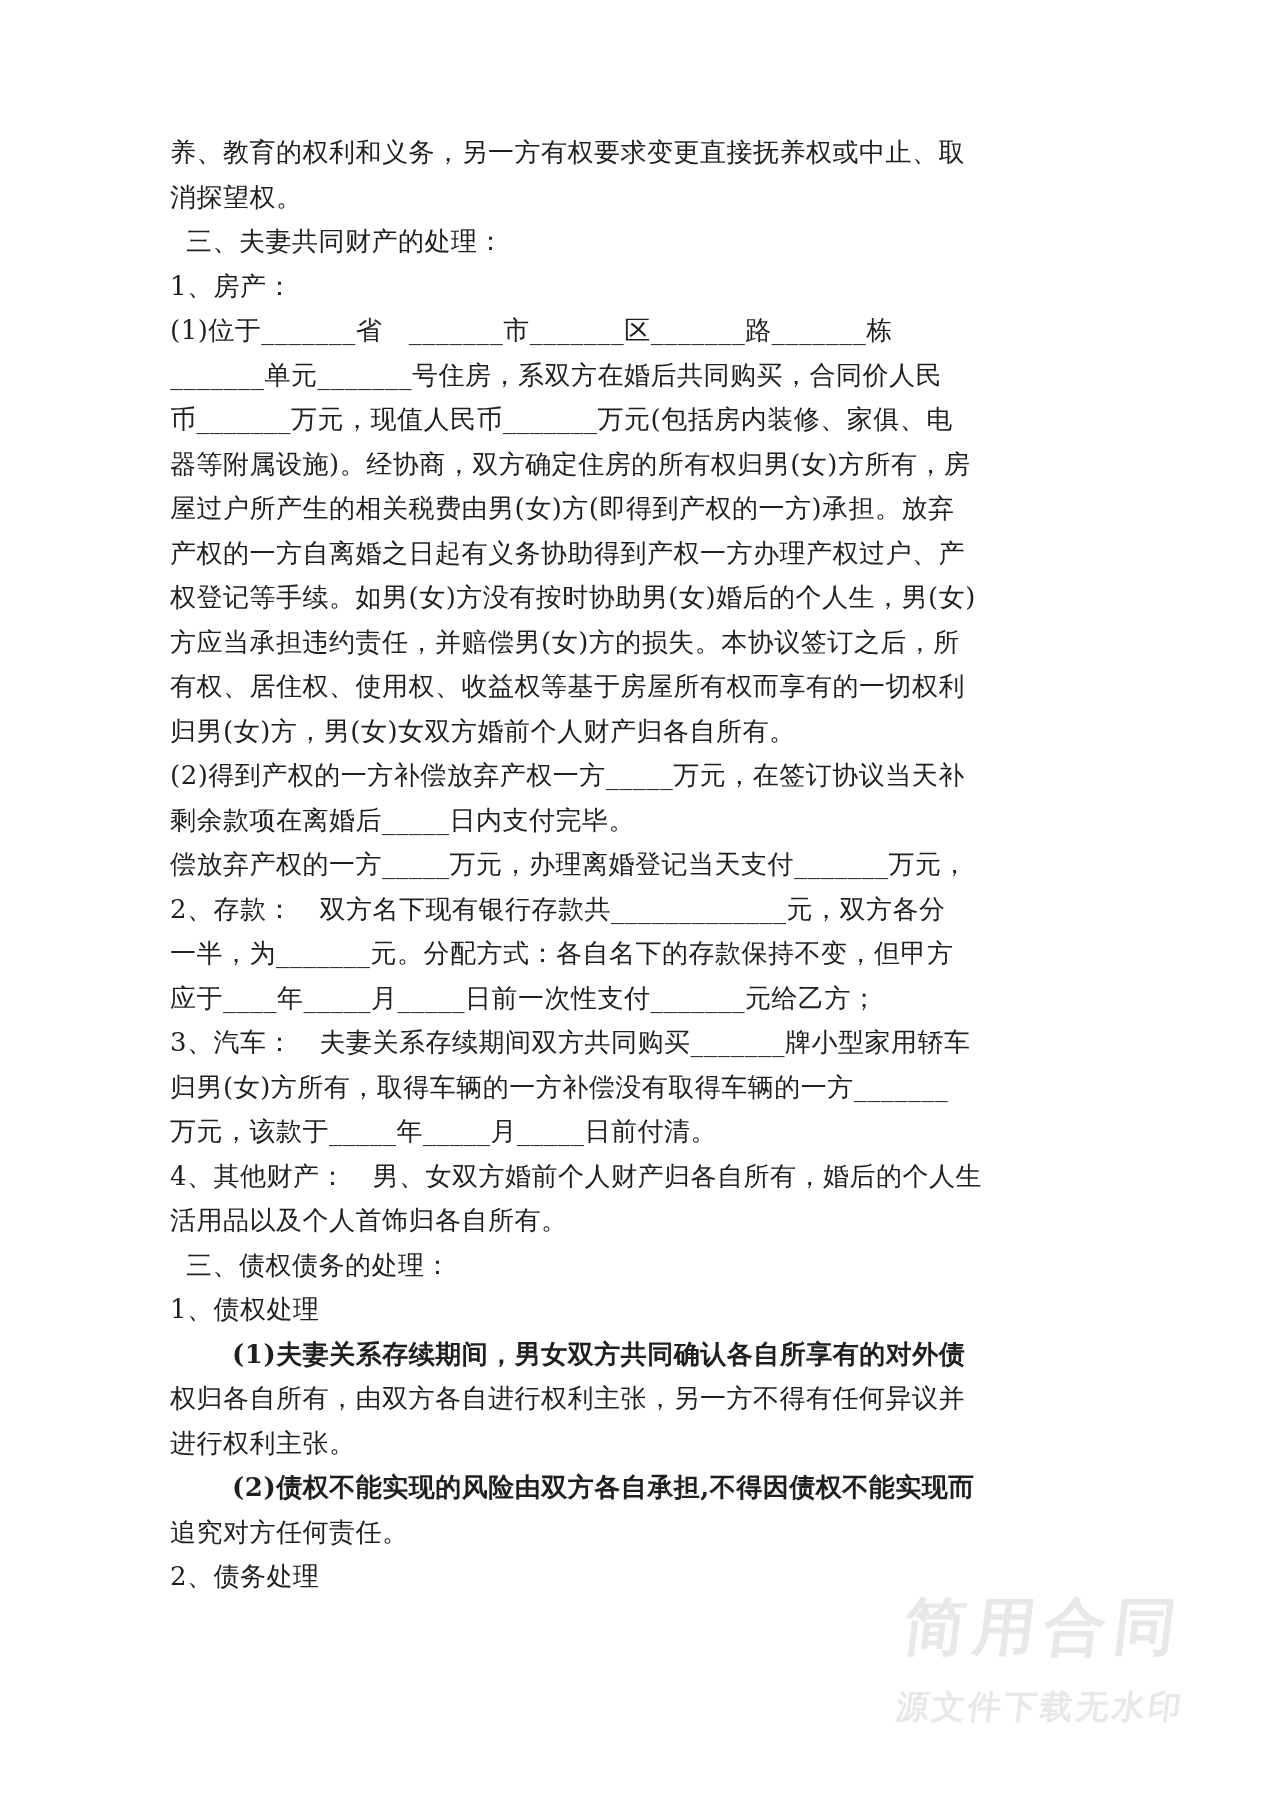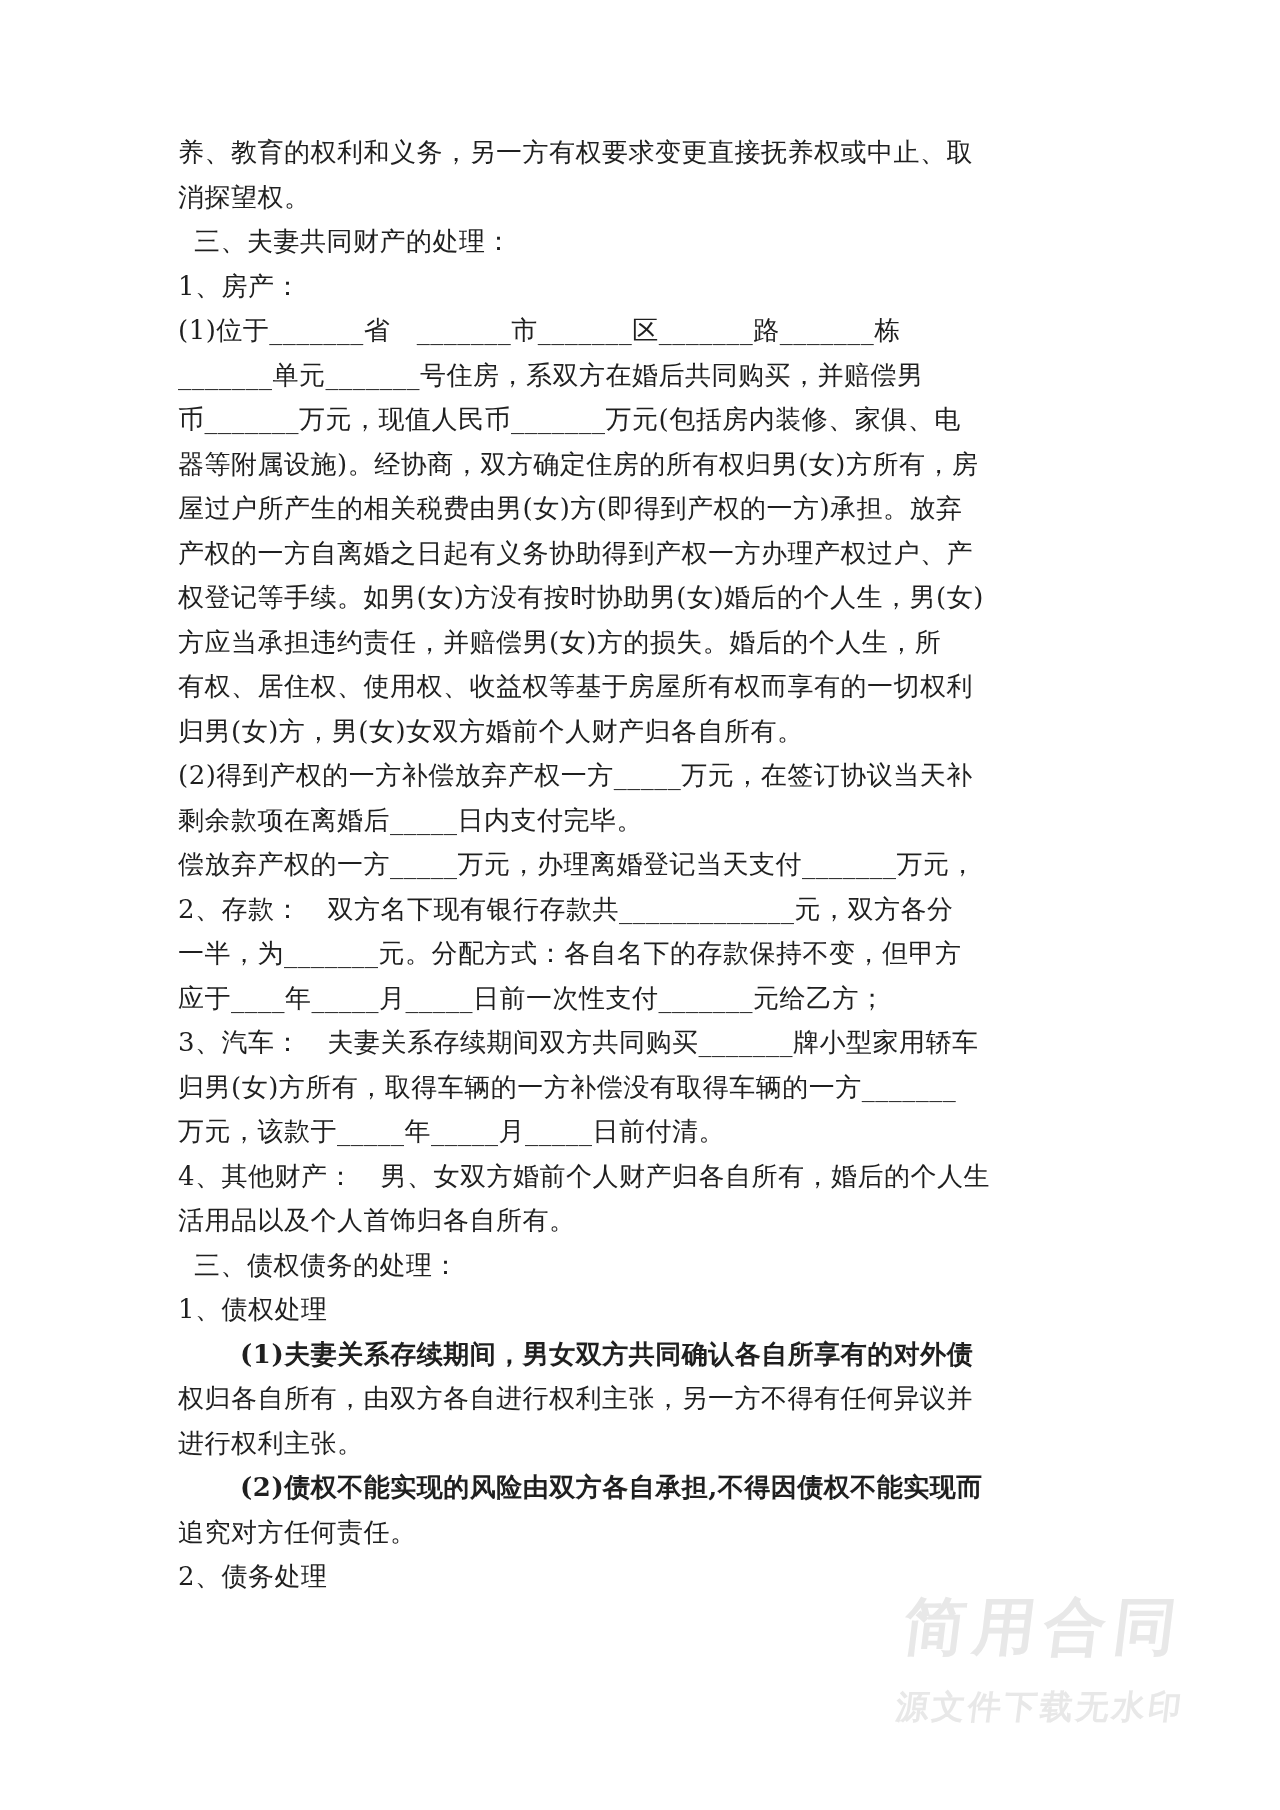--- a/index.html
+++ b/index.html
@@ -9,21 +9,21 @@
   }
   body {
     position: relative;
     width: 1280px;
     height: 1810px;
     overflow: hidden;
     font-family: "DejaVu Serif", "Liberation Serif", serif;
   }
   .doc-page {
     position: absolute;
-    left: 178px;
+    left: 170px;
     top: 130px;
     width: 800px;
     color: #1f1f1f;
   }
   .line {
     font-size: 26px;
     line-height: 44.5px;
     height: 44.5px;
     letter-spacing: 0.5px;
     white-space: nowrap;
@@ -60,27 +60,27 @@
 </style>
 </head>
 <body>
 
 <div class="doc-page">
     <div class="line">养、教育的权利和义务，另一方有权要求变更直接抚养权或中止、取</div>
     <div class="line">消探望权。</div>
     <div class="line section">三、夫妻共同财产的处理：</div>
     <div class="line">1、房产：</div>
     <div class="line">(1)位于_______省　_______市_______区_______路_______栋</div>
-    <div class="line">_______单元_______号住房，系双方在婚后共同购买，并赔偿男</div>
+    <div class="line">_______单元_______号住房，系双方在婚后共同购买，合同价人民</div>
     <div class="line">币_______万元，现值人民币_______万元(包括房内装修、家俱、电</div>
     <div class="line">器等附属设施)。经协商，双方确定住房的所有权归男(女)方所有，房</div>
     <div class="line">屋过户所产生的相关税费由男(女)方(即得到产权的一方)承担。放弃</div>
     <div class="line">产权的一方自离婚之日起有义务协助得到产权一方办理产权过户、产</div>
     <div class="line">权登记等手续。如男(女)方没有按时协助男(女)婚后的个人生，男(女)</div>
-    <div class="line">方应当承担违约责任，并赔偿男(女)方的损失。婚后的个人生，所</div>
+    <div class="line">方应当承担违约责任，并赔偿男(女)方的损失。本协议签订之后，所</div>
     <div class="line">有权、居住权、使用权、收益权等基于房屋所有权而享有的一切权利</div>
     <div class="line">归男(女)方，男(女)女双方婚前个人财产归各自所有。</div>
     <div class="line">(2)得到产权的一方补偿放弃产权一方_____万元，在签订协议当天补</div>
     <div class="line">剩余款项在离婚后_____日内支付完毕。</div>
     <div class="line">偿放弃产权的一方_____万元，办理离婚登记当天支付_______万元，</div>
     <div class="line">2、存款：　双方名下现有银行存款共_____________元，双方各分</div>
     <div class="line">一半，为_______元。分配方式：各自名下的存款保持不变，但甲方</div>
     <div class="line">应于____年_____月_____日前一次性支付_______元给乙方；</div>
     <div class="line">3、汽车：　夫妻关系存续期间双方共同购买_______牌小型家用轿车</div>
     <div class="line">归男(女)方所有，取得车辆的一方补偿没有取得车辆的一方_______</div>

